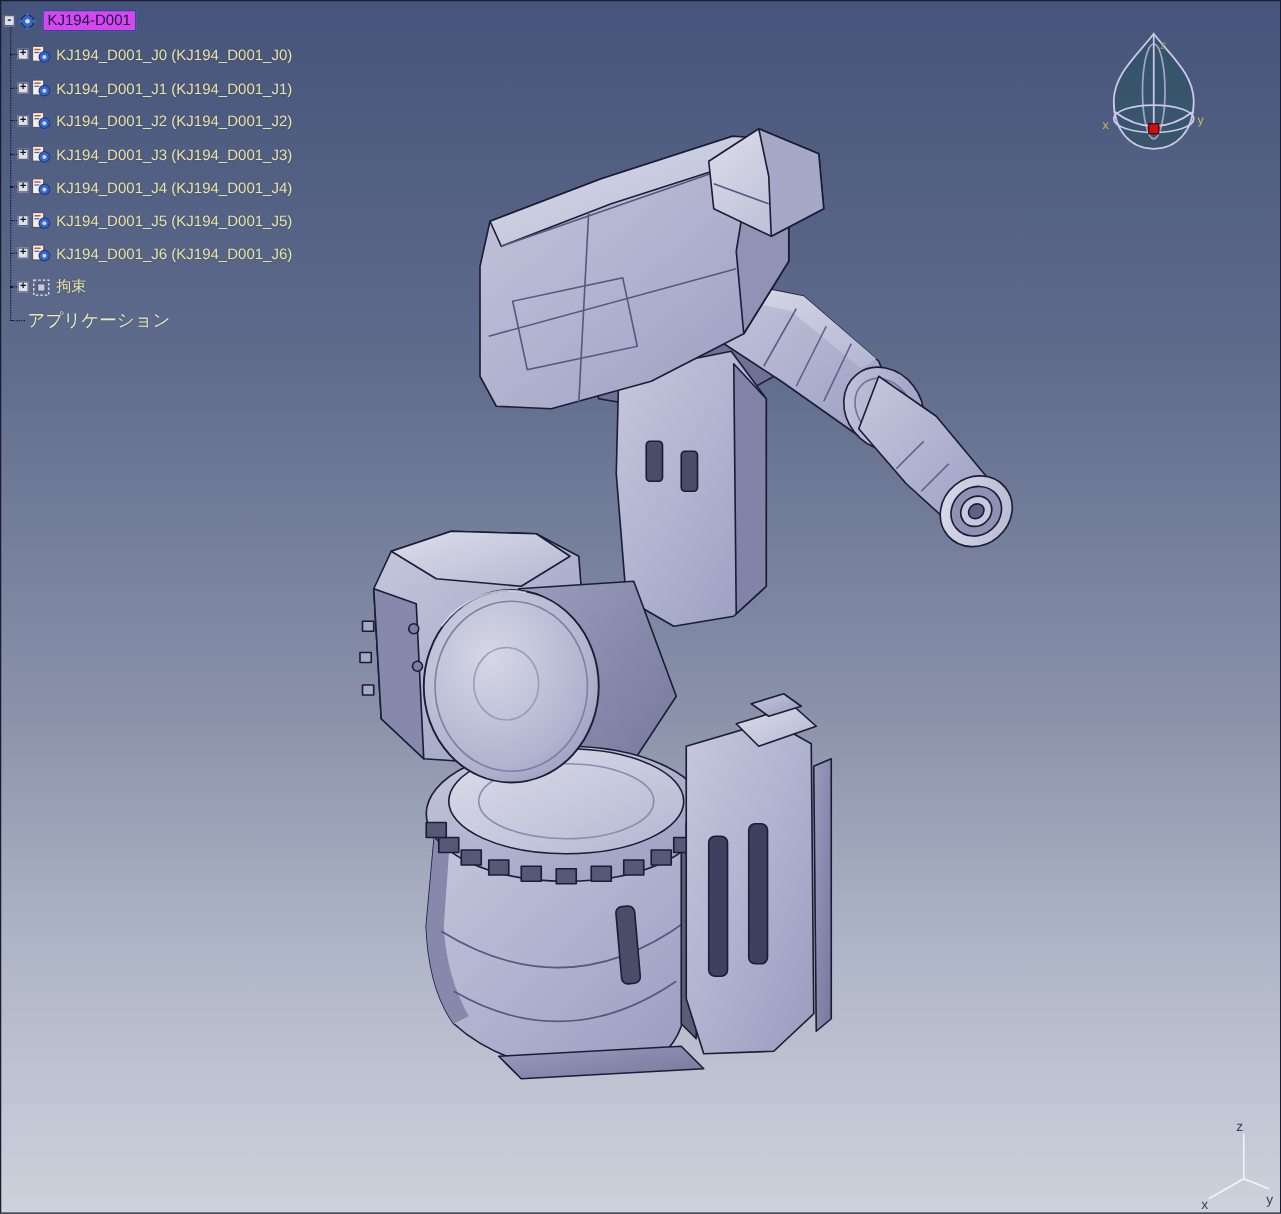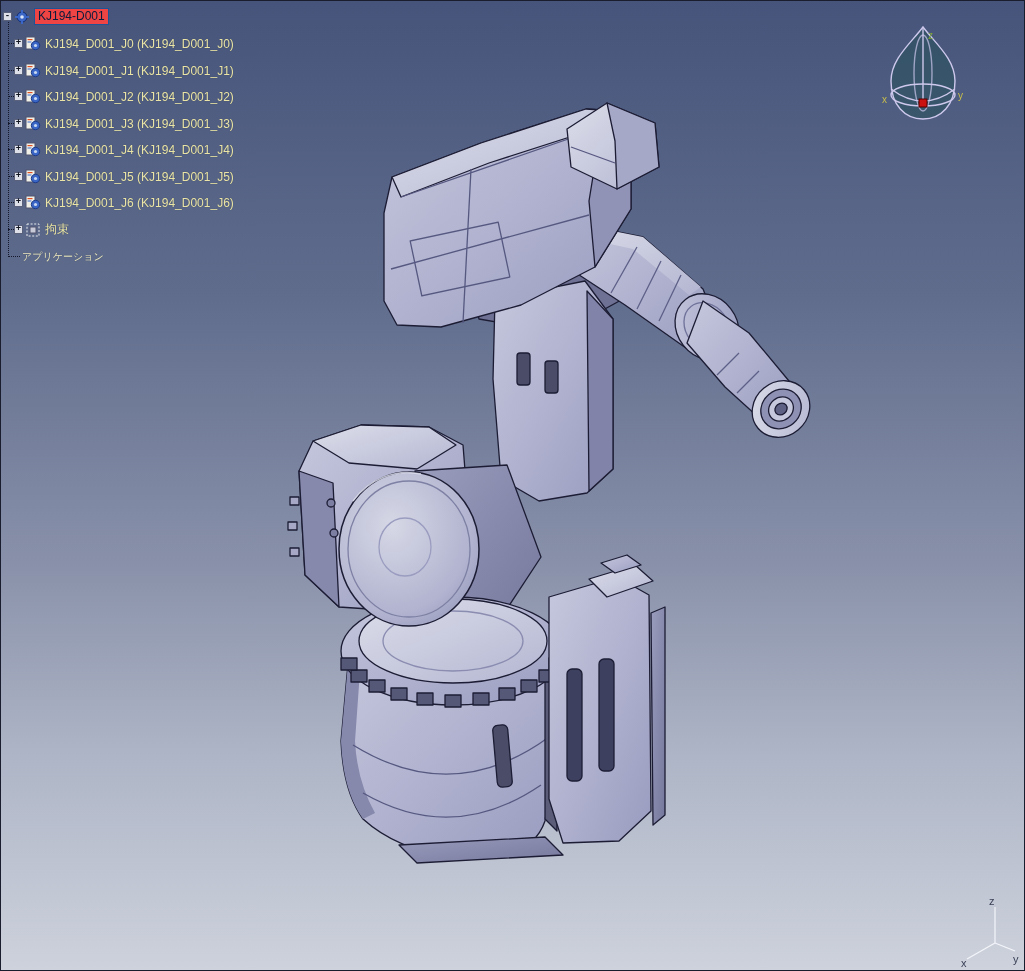--- a/index.html
+++ b/index.html
@@ -14,22 +14,22 @@
   .tree{position:absolute;left:0;top:0;width:330px;z-index:5;color:#EAE5A6;font-size:12px;}
   .trunk{position:absolute;left:7px;top:21px;height:233px;width:0;border-left:1px dotted #15182A;}
   .row{position:absolute;left:0;height:17px;display:flex;align-items:center;white-space:nowrap;}
   .hconn{border-top:1px dotted #15182A;width:6px;height:0;margin-left:7px;flex:none;}
   .hconn.wide{width:12px;}
   .plus{width:9px;height:9px;background:#DDE0E8;border:1px solid #5A617A;color:#10141F;
         box-sizing:border-box;display:flex;align-items:center;justify-content:center;
         font:bold 9px/1 "Liberation Mono",monospace;flex:none;cursor:pointer;}
   .icon16{width:16px;height:16px;margin:0 2px;flex:none;}
   .lbl{margin-left:2px;cursor:default;text-shadow:0 0 1px rgba(0,0,0,.35);}
-  .root-lbl{background:#ef4444;color:#0B1B3C;padding:0 3px 1px 3px;border:1px solid #1F5396;text-shadow:none;}
-  .small{font-size:10px;color:#EDEAC2;}
+  .root-lbl{background:#d946ef;color:#0B1B3C;padding:0 3px 1px 3px;border:1px solid #1F5396;text-shadow:none;}
+  .small{font-size:14px;color:#EDEAC2;}
   
   .compass{position:absolute;left:880px;top:16px;z-index:4;}
   .triad{position:absolute;left:952px;top:892px;z-index:4;}
   .comp-letter{font:10px "Liberation Sans",sans-serif;}
   .triad-letter{font:11px "Liberation Sans",sans-serif;fill:#3A3F55;}
 </style>
 </head>
 <body>
 
 <svg class="model" viewBox="0 0 1025 971">

